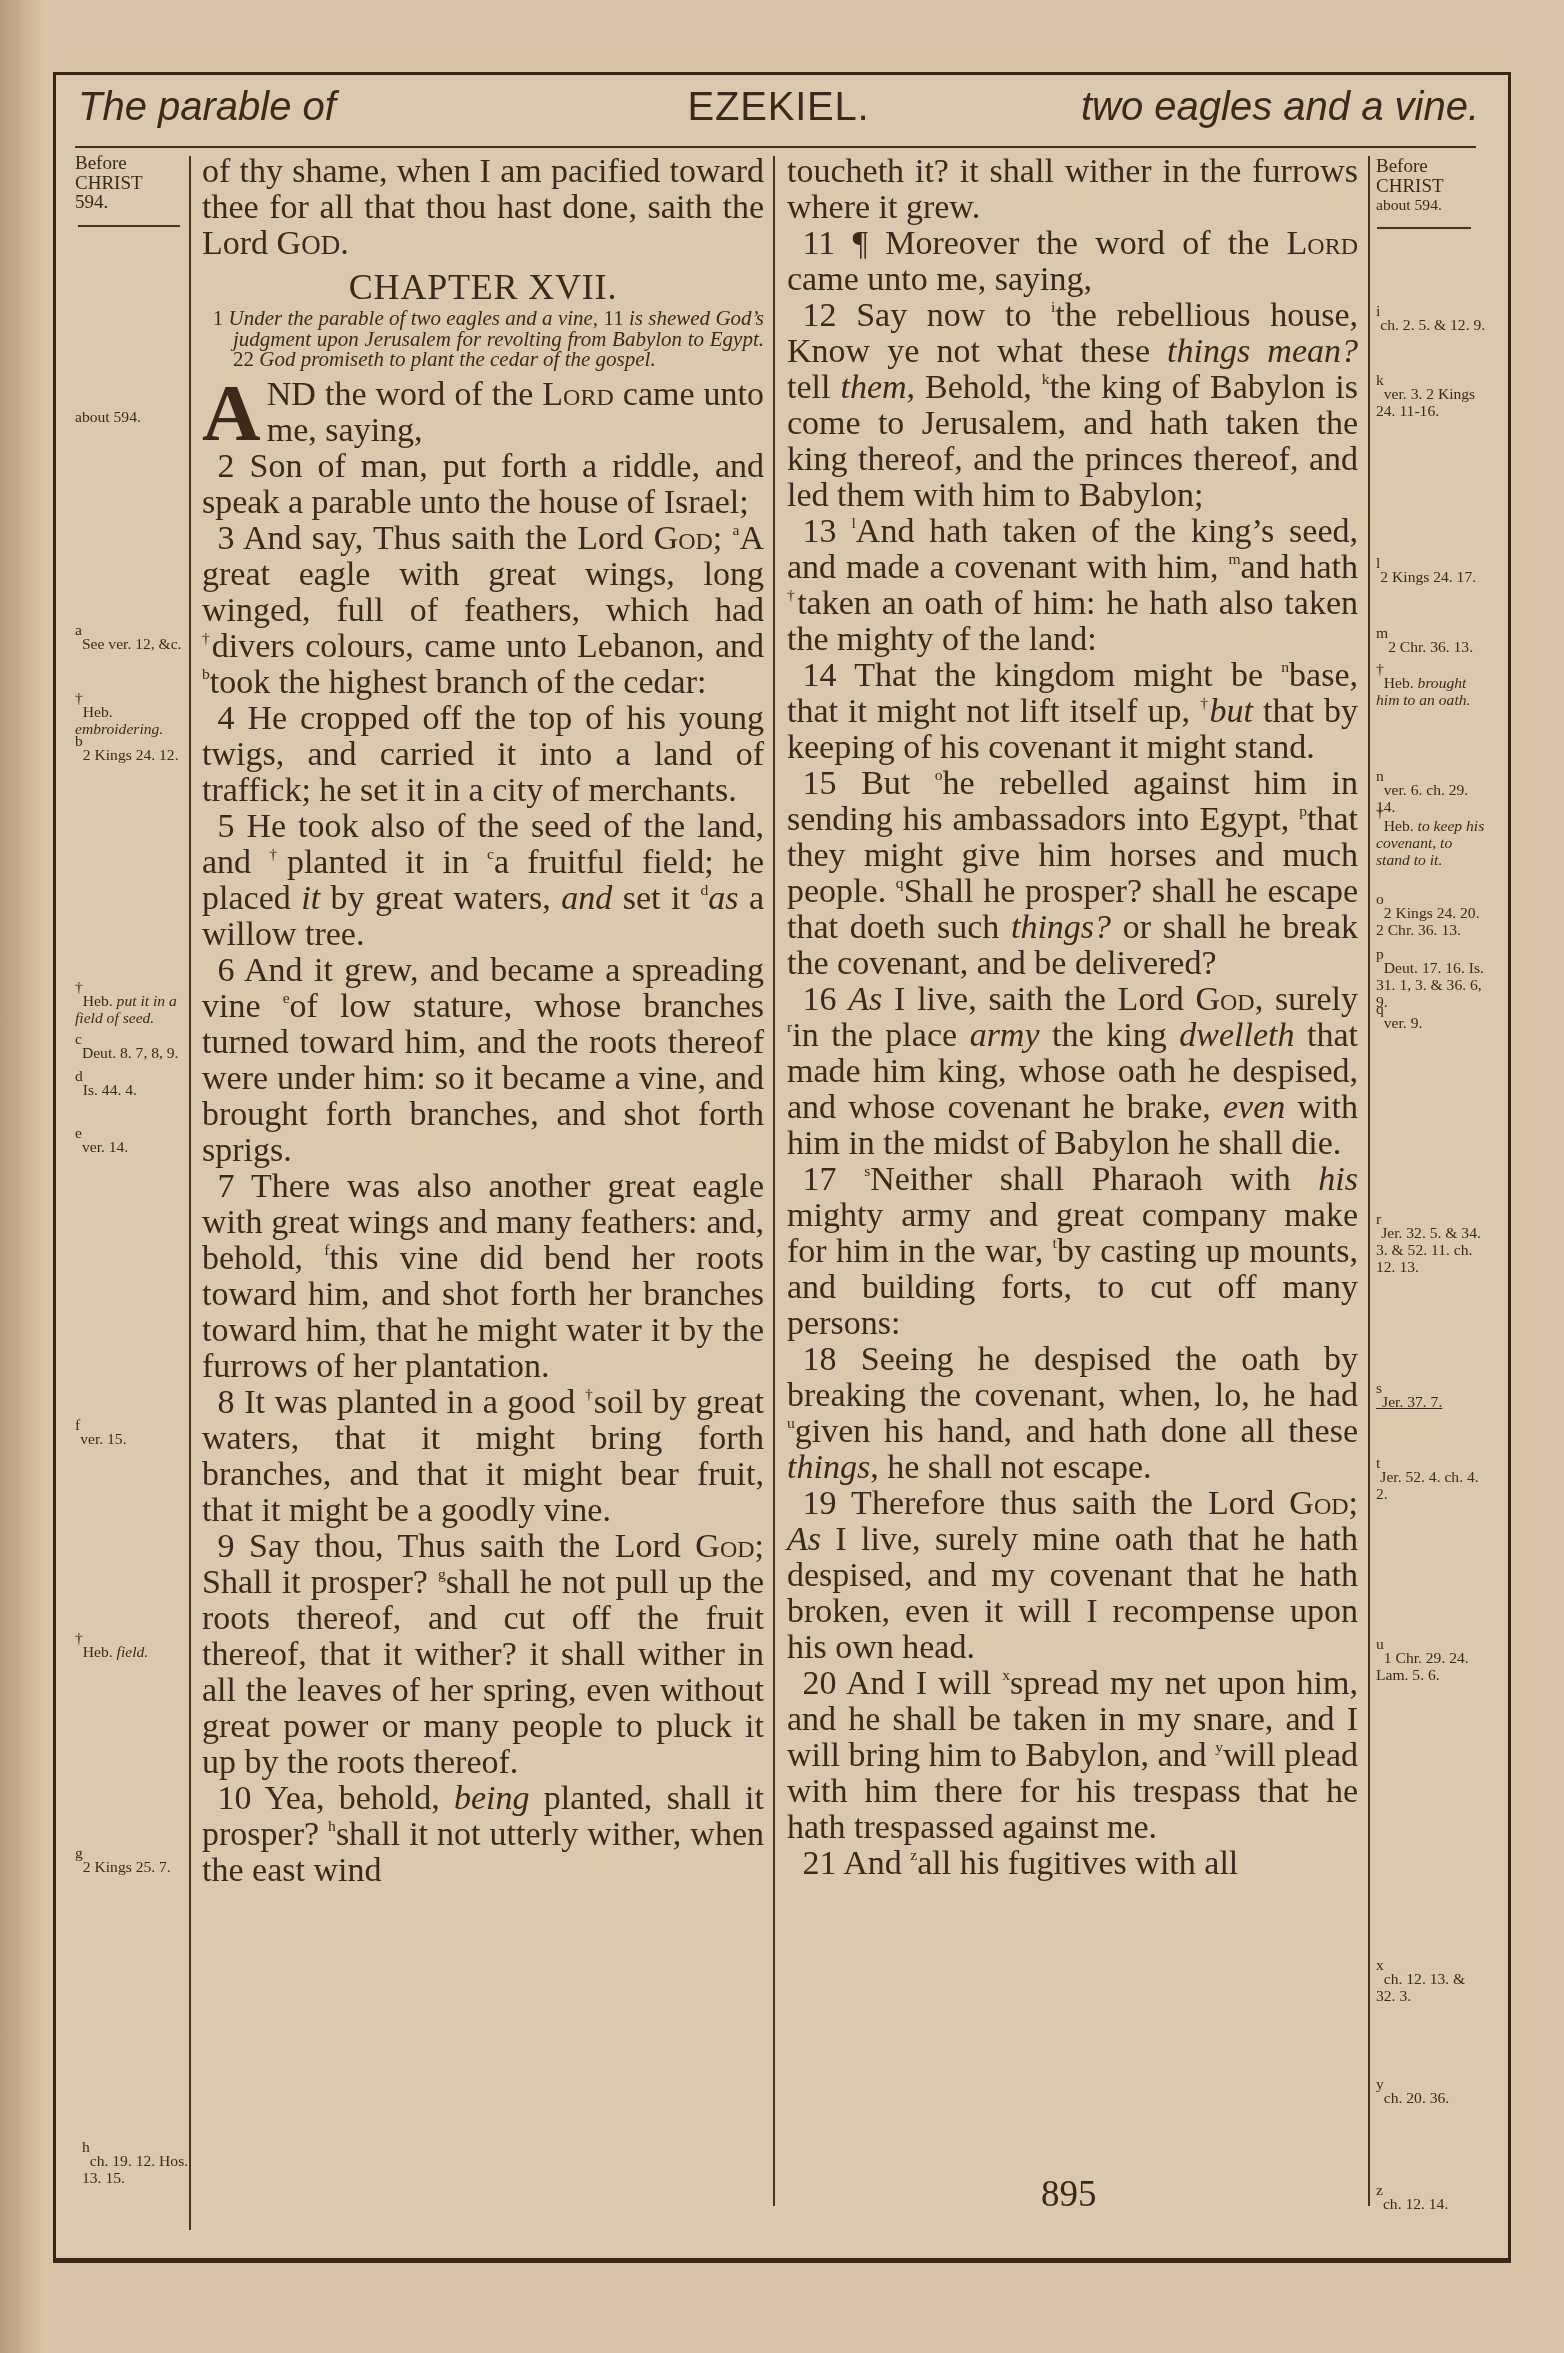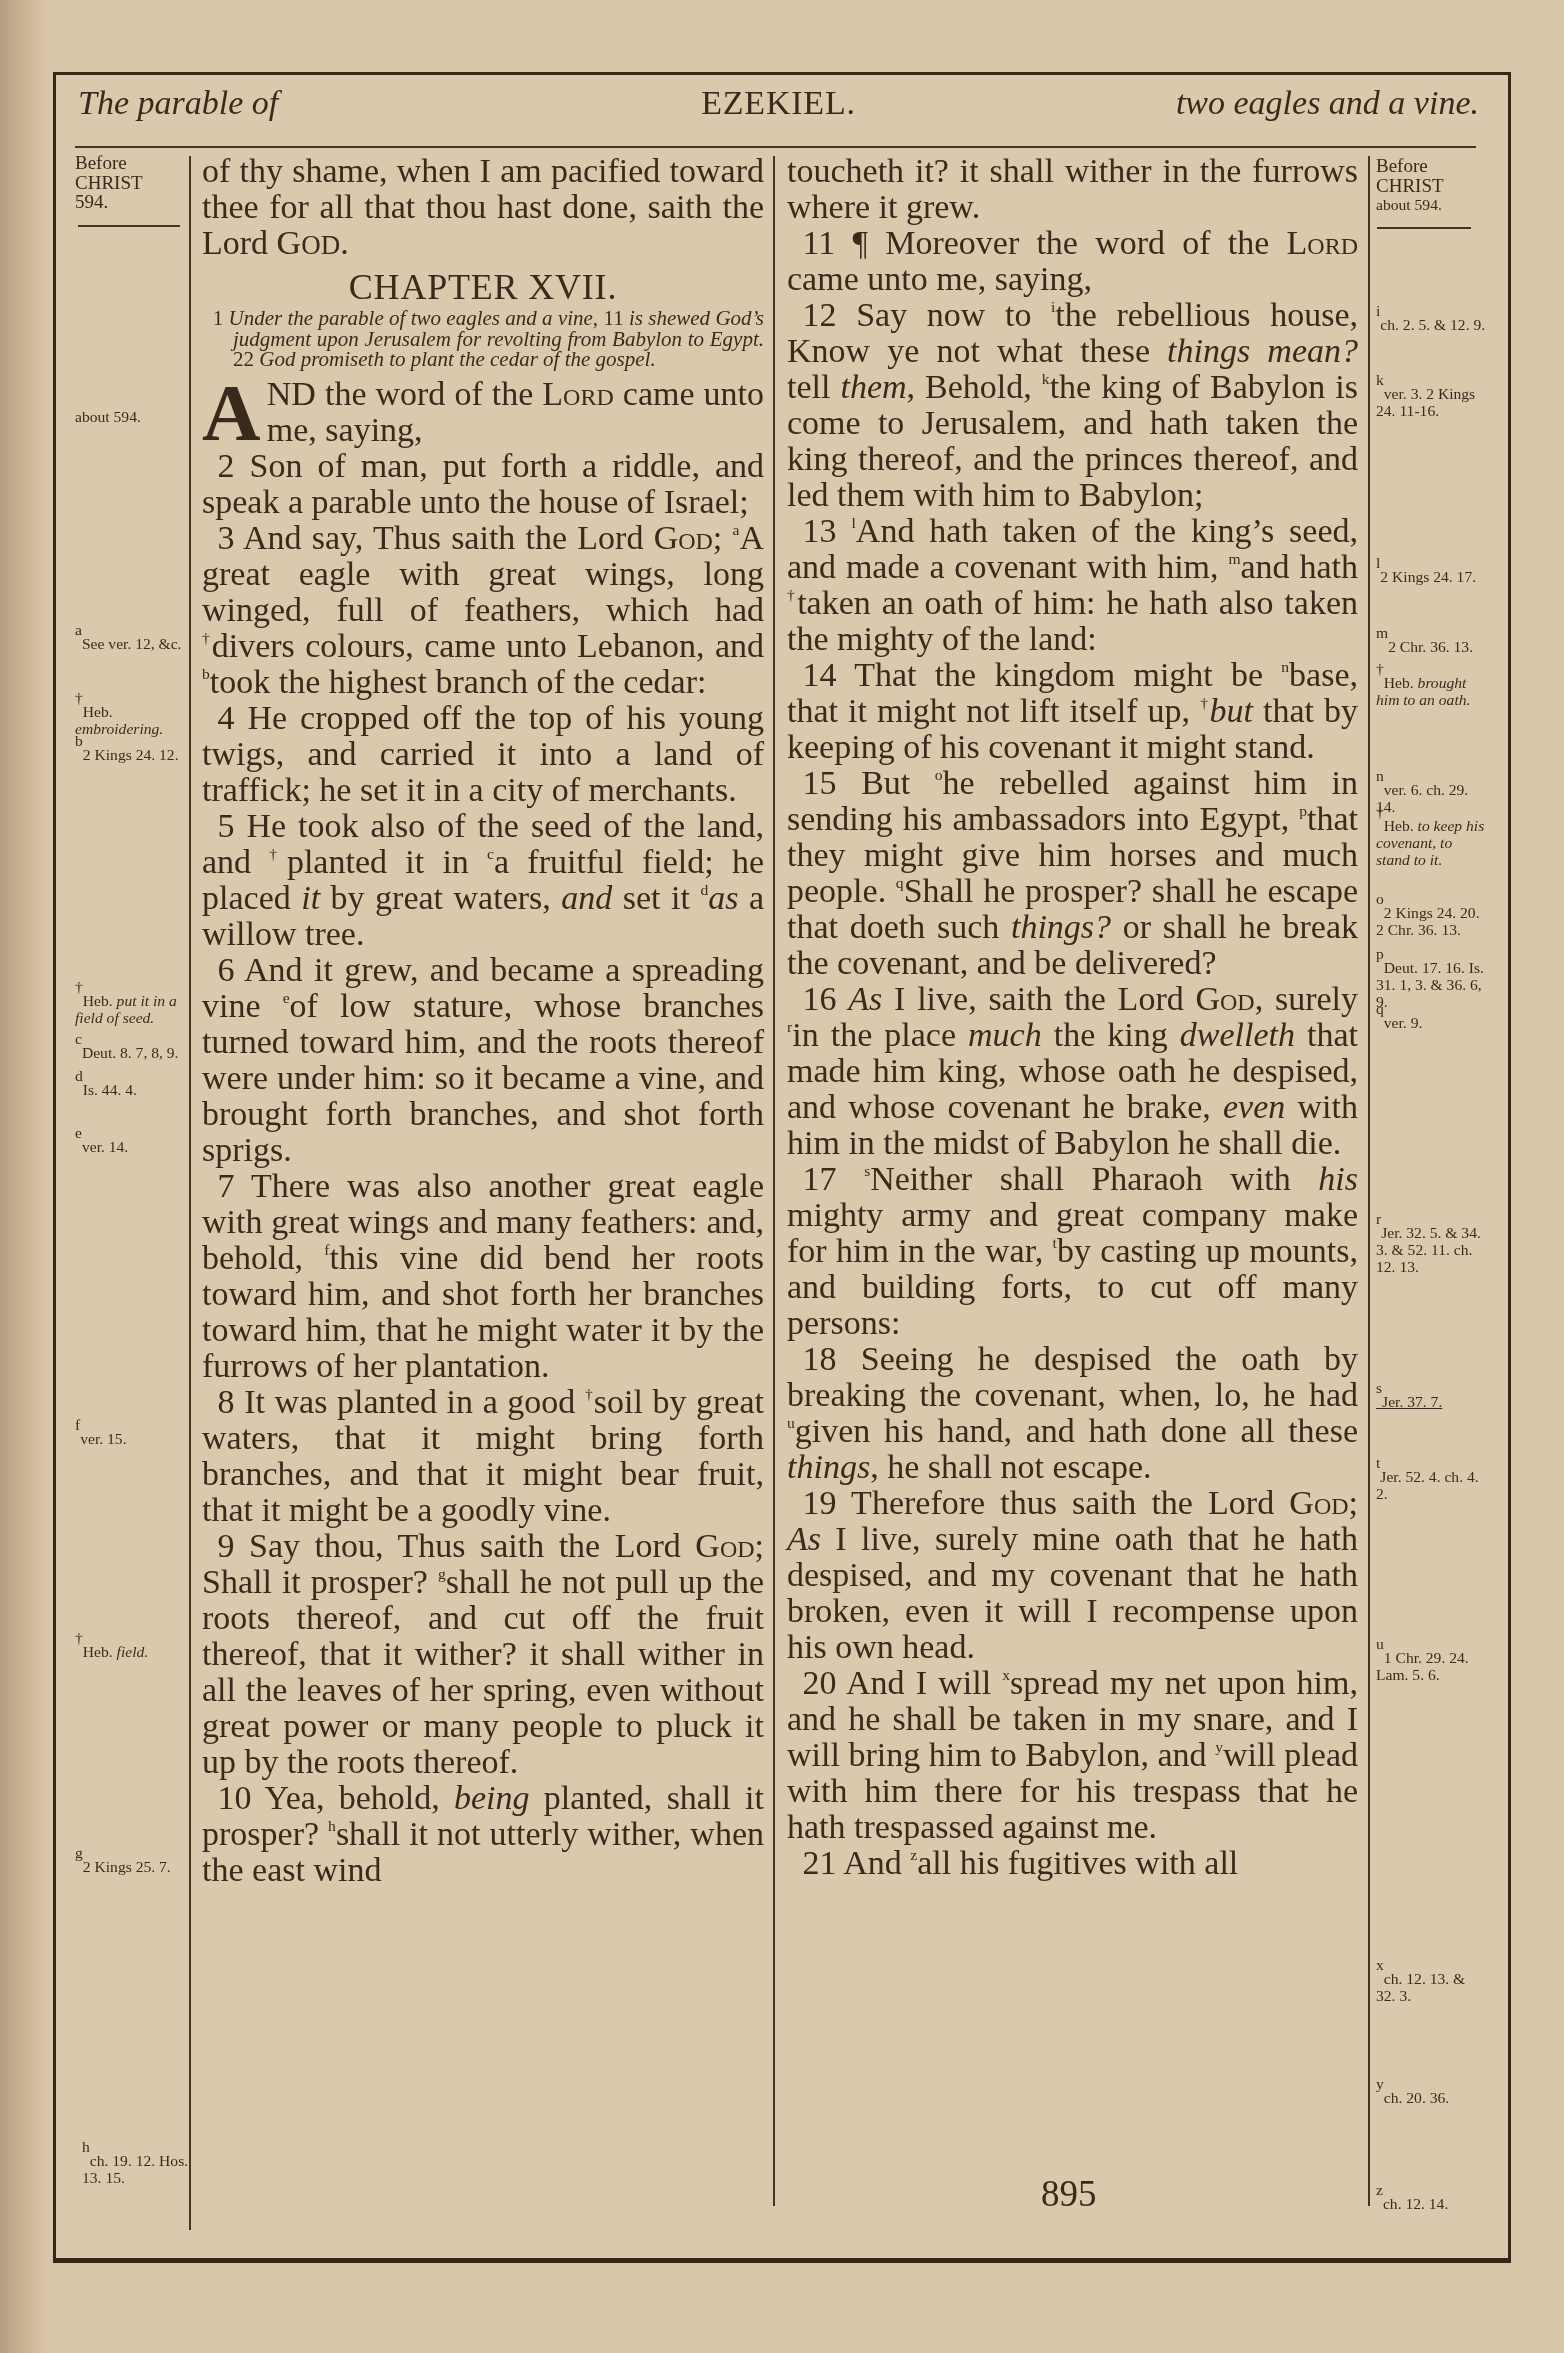--- a/index.html
+++ b/index.html
@@ -14,21 +14,21 @@
     background: linear-gradient(to right, #b59e80 0%, #cdb797 60%, #d9c5a8 100%);
   }
   .frame {
     position: absolute; left: 53px; top: 72px; width: 1452px; height: 2183px;
     border-left: 3.1px solid #3a2616; border-right: 3.1px solid #3a2616;
     border-top: 3.9px solid #3a2616; border-bottom: 5.5px solid #3a2616;
     background: #dbc9ad;
   }
   .running-head {
     position: absolute; left: 78px; top: 78px; width: 1401px; height: 55px;
-    font-family: Liberation Serif, serif; font-size: 34px;
+    font-family: Liberation Sans, sans-serif; font-size: 40px;
   }
   .rh-left { position: absolute; left: 0; top: 6.3px; font-style: italic; }
   .rh-center { position: absolute; left: 0; right: 0; top: 6.3px; text-align: center; letter-spacing: 0.8px; }
   .rh-right { position: absolute; right: 0; top: 6.3px; font-style: italic; }
   .head-rule {
     position: absolute; left: 75px; top: 146px; width: 1401px; height: 2.3px;
     background: #4a3220;
   }
   .col-rule { position: absolute; width: 1.6px; background: #4a3220; }
   .margin-rule { position: absolute; height: 1.6px; background: #4a3220; }
@@ -115,21 +115,21 @@
   <p><span>10 Yea, behold, </span><i>being</i><span> planted, shall it prosper? </span><sup>h</sup><span>shall it not utterly wither, when the east wind</span></p>
 </div>
 
 <div class="textcol" style="left:787px; top:153px; width:571px;">
   <p class="cont">toucheth it? it shall wither in the furrows where it grew.</p>
   <p><span>11 ¶ Moreover the word of the </span><span class="sc">Lord</span><span> came unto me, saying,</span></p>
   <p><span>12 Say now to </span><sup>i</sup><span>the rebellious house, Know ye not what these </span><i>things mean?</i><span> tell </span><i>them</i><span>, Behold, </span><sup>k</sup><span>the king of Babylon is come to Jerusalem, and hath taken the king thereof, and the princes thereof, and led them with him to Babylon;</span></p>
   <p><span>13 </span><sup>l</sup><span>And hath taken of the king’s seed, and made a covenant with him, </span><sup>m</sup><span>and hath </span><sup>†</sup><span>taken an oath of him: he hath also taken the mighty of the land:</span></p>
   <p><span>14 That the kingdom might be </span><sup>n</sup><span>base, that it might not lift itself up, </span><sup>†</sup><i>but</i><span> that by keeping of his covenant it might stand.</span></p>
   <p><span>15 But </span><sup>o</sup><span>he rebelled against him in sending his ambassadors into Egypt, </span><sup>p</sup><span>that they might give him horses and much people. </span><sup>q</sup><span>Shall he prosper? shall he escape that doeth such </span><i>things?</i><span> or shall he break the covenant, and be delivered?</span></p>
-  <p><span>16 </span><i>As</i><span> I live, saith the Lord </span><span class="sc">God</span><span>, surely </span><sup>r</sup><span>in the place </span><i>much</i><span> the king </span><i>dwelleth</i><span> that made him king, whose oath he despised, and whose covenant he brake, </span><i>even</i><span> with him in the midst of Babylon he shall die.</span></p>
+  <p><span>16 </span><i>As</i><span> I live, saith the Lord </span><span class="sc">God</span><span>, surely </span><sup>r</sup><span>in the place </span><i>army</i><span> the king </span><i>dwelleth</i><span> that made him king, whose oath he despised, and whose covenant he brake, </span><i>even</i><span> with him in the midst of Babylon he shall die.</span></p>
   <p><span>17 </span><sup>s</sup><span>Neither shall Pharaoh with </span><i>his</i><span> mighty army and great company make for him in the war, </span><sup>t</sup><span>by casting up mounts, and building forts, to cut off many persons:</span></p>
   <p><span>18 Seeing he despised the oath by breaking the covenant, when, lo, he had </span><sup>u</sup><span>given his hand, and hath done all these </span><i>things</i><span>, he shall not escape.</span></p>
   <p><span>19 Therefore thus saith the Lord </span><span class="sc">God</span><span>; </span><i>As</i><span> I live, surely mine oath that he hath despised, and my covenant that he hath broken, even it will I recompense upon his own head.</span></p>
   <p><span>20 And I will </span><sup>x</sup><span>spread my net upon him, and he shall be taken in my snare, and I will bring him to Babylon, and </span><sup>y</sup><span>will plead with him there for his trespass that he hath trespassed against me.</span></p>
   <p><span>21 And </span><sup>z</sup><span>all his fugitives with all</span></p>
 </div>
 
 <div class="margin-col" style="left:1376px; top:156px; width:110px; height:2074px;">
   <div class="m bc" style="top:0;">
     <div>Before</div>

